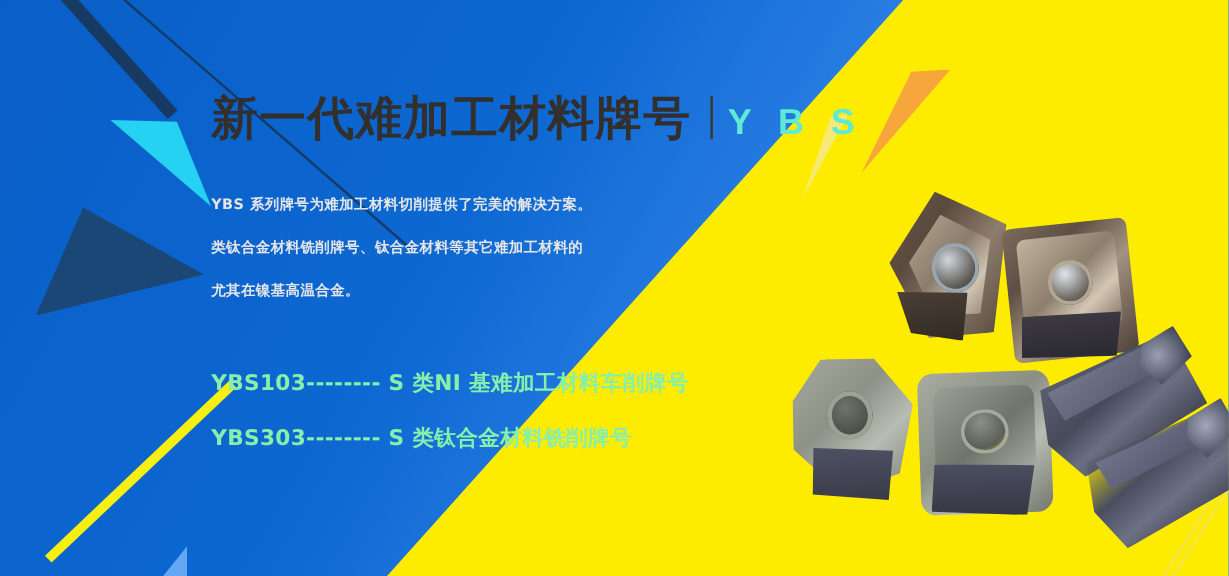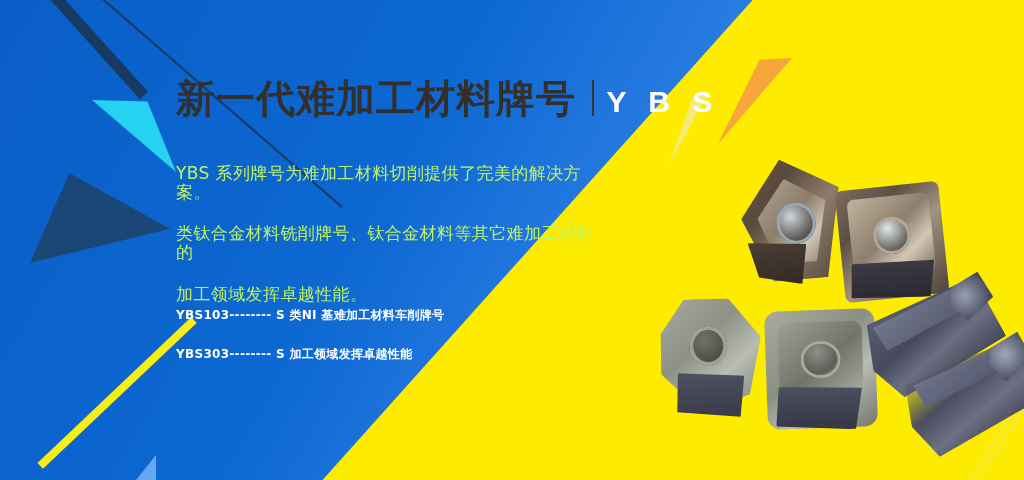--- a/index.html
+++ b/index.html
@@ -83,32 +83,32 @@
   }
   .title-main{
     font-size:39px;font-weight:700;color:#332f2c;letter-spacing:1px;
     font-family:Liberation Sans, sans-serif;
   }
   .title-sep{
     display:inline-block;width:1.5px;height:36px;background:#3a3632;
     margin:0 13px 0 16px;position:relative;top:4px;
   }
   .title-sub{
-    font-size:30px;font-weight:700;color:#ffffff;letter-spacing:7px;
+    font-size:30px;font-weight:700;color:#5eead4;letter-spacing:7px;
     font-family:"Liberation Sans",sans-serif;
   }
   .para{position:absolute;top:164px;left:0;width:420px;}
   .para p{
-    margin:0 0 23px 0;font-size:17px;color:#bef264;font-weight:400;
+    margin:0 0 23px 0;font-size:12px;color:#e5e5e5;font-weight:700;
     letter-spacing:.4px;line-height:1.1;
     font-family:"DejaVu Sans","Liberation Sans",sans-serif;
   }
   .list{position:absolute;top:307px;left:0;width:430px;}
   .list .row{
-    margin:0 0 22px 0;font-size:12px;color:#ffffff;font-weight:700;
+    margin:0 0 22px 0;font-size:18px;color:#86efac;font-weight:700;
     letter-spacing:.3px;white-space:nowrap;
     font-family:"DejaVu Sans","Liberation Sans",sans-serif;
   }
 
   
   .inserts{position:absolute;left:628px;top:150px;width:396px;height:330px;}
   .insert{position:absolute;}
 
   
   .ins1{left:112px;top:8px;width:108px;height:124px;transform:rotate(-10deg);}
@@ -258,26 +258,26 @@
 
     <div class="title-row">
       <span class="title-main">新一代难加工材料牌号</span>
       <span class="title-sep"></span>
       <span class="title-sub">Y B S</span>
     </div>
 
     <div class="para">
       <p>YBS 系列牌号为难加工材料切削提供了完美的解决方案。</p>
       <p>类钛合金材料铣削牌号、钛合金材料等其它难加工材料的</p>
-      <p>加工领域发挥卓越性能。</p>
+      <p>尤其在镍基高温合金。</p>
     </div>
 
     <div class="list">
       <div class="row">YBS103-------- S 类NI 基难加工材料车削牌号</div>
-      <div class="row">YBS303-------- S 加工领域发挥卓越性能</div>
+      <div class="row">YBS303-------- S 类钛合金材料铣削牌号</div>
     </div>
 
   </div>
 
   <div class="inserts">
 
     <div class="insert ins1">
       <div class="body"></div>
       <div class="face"></div>
       <div class="side"></div>

